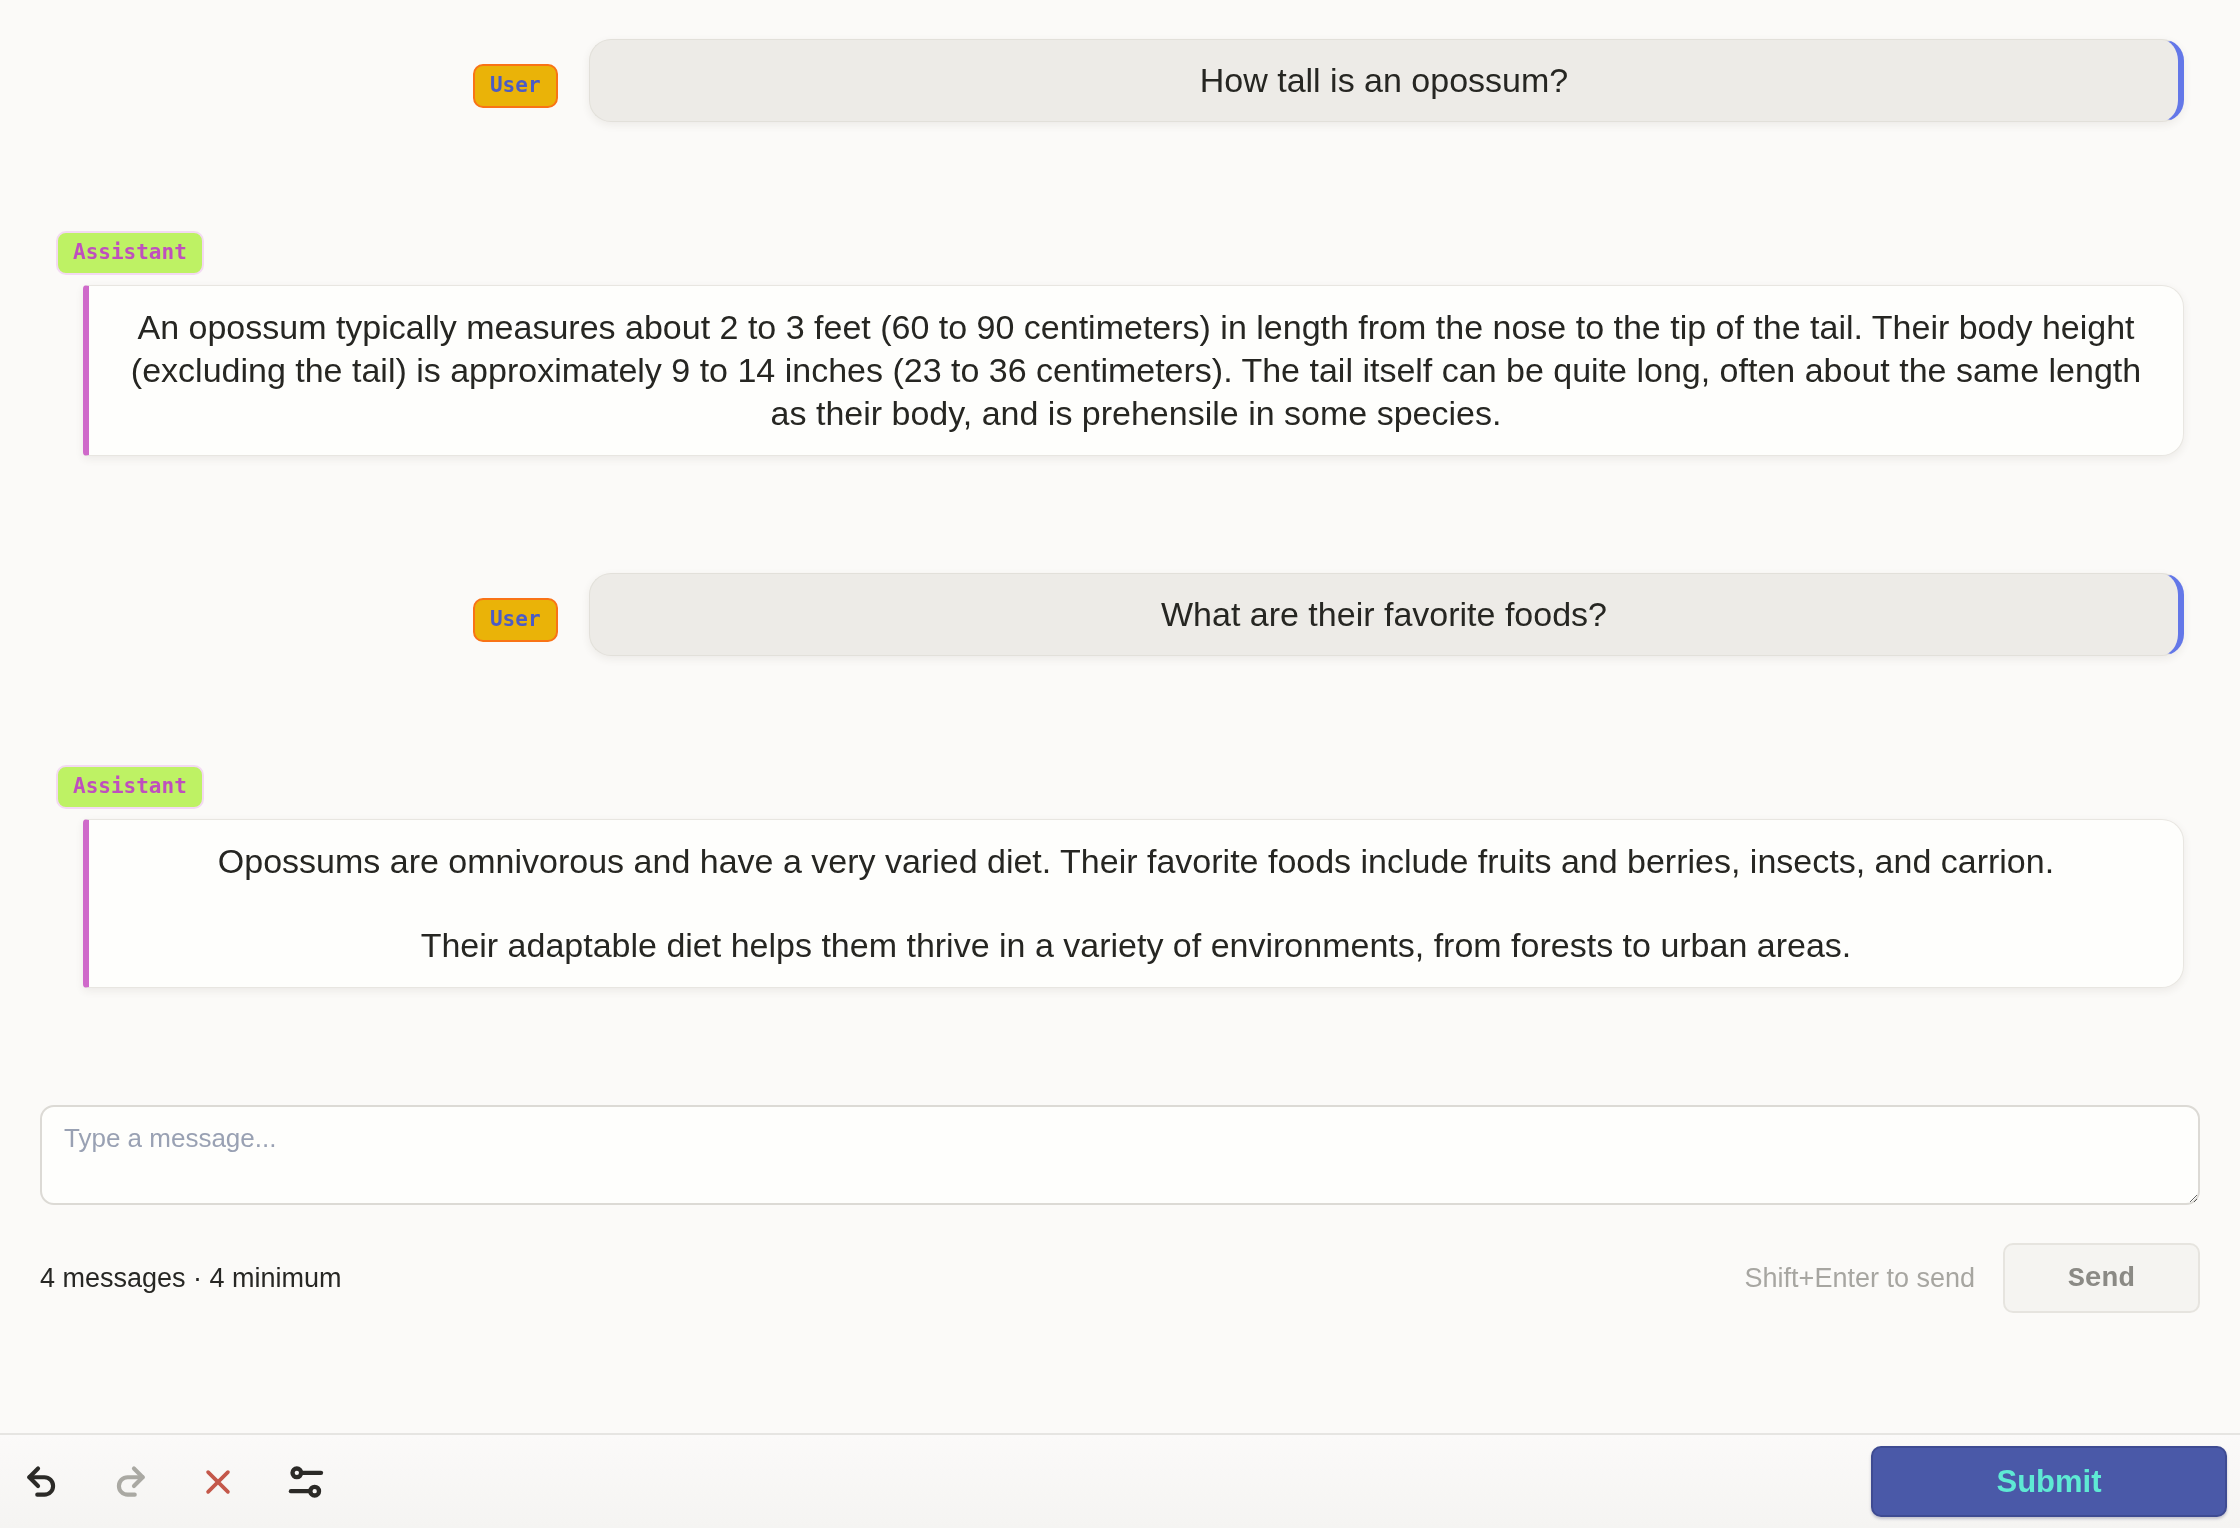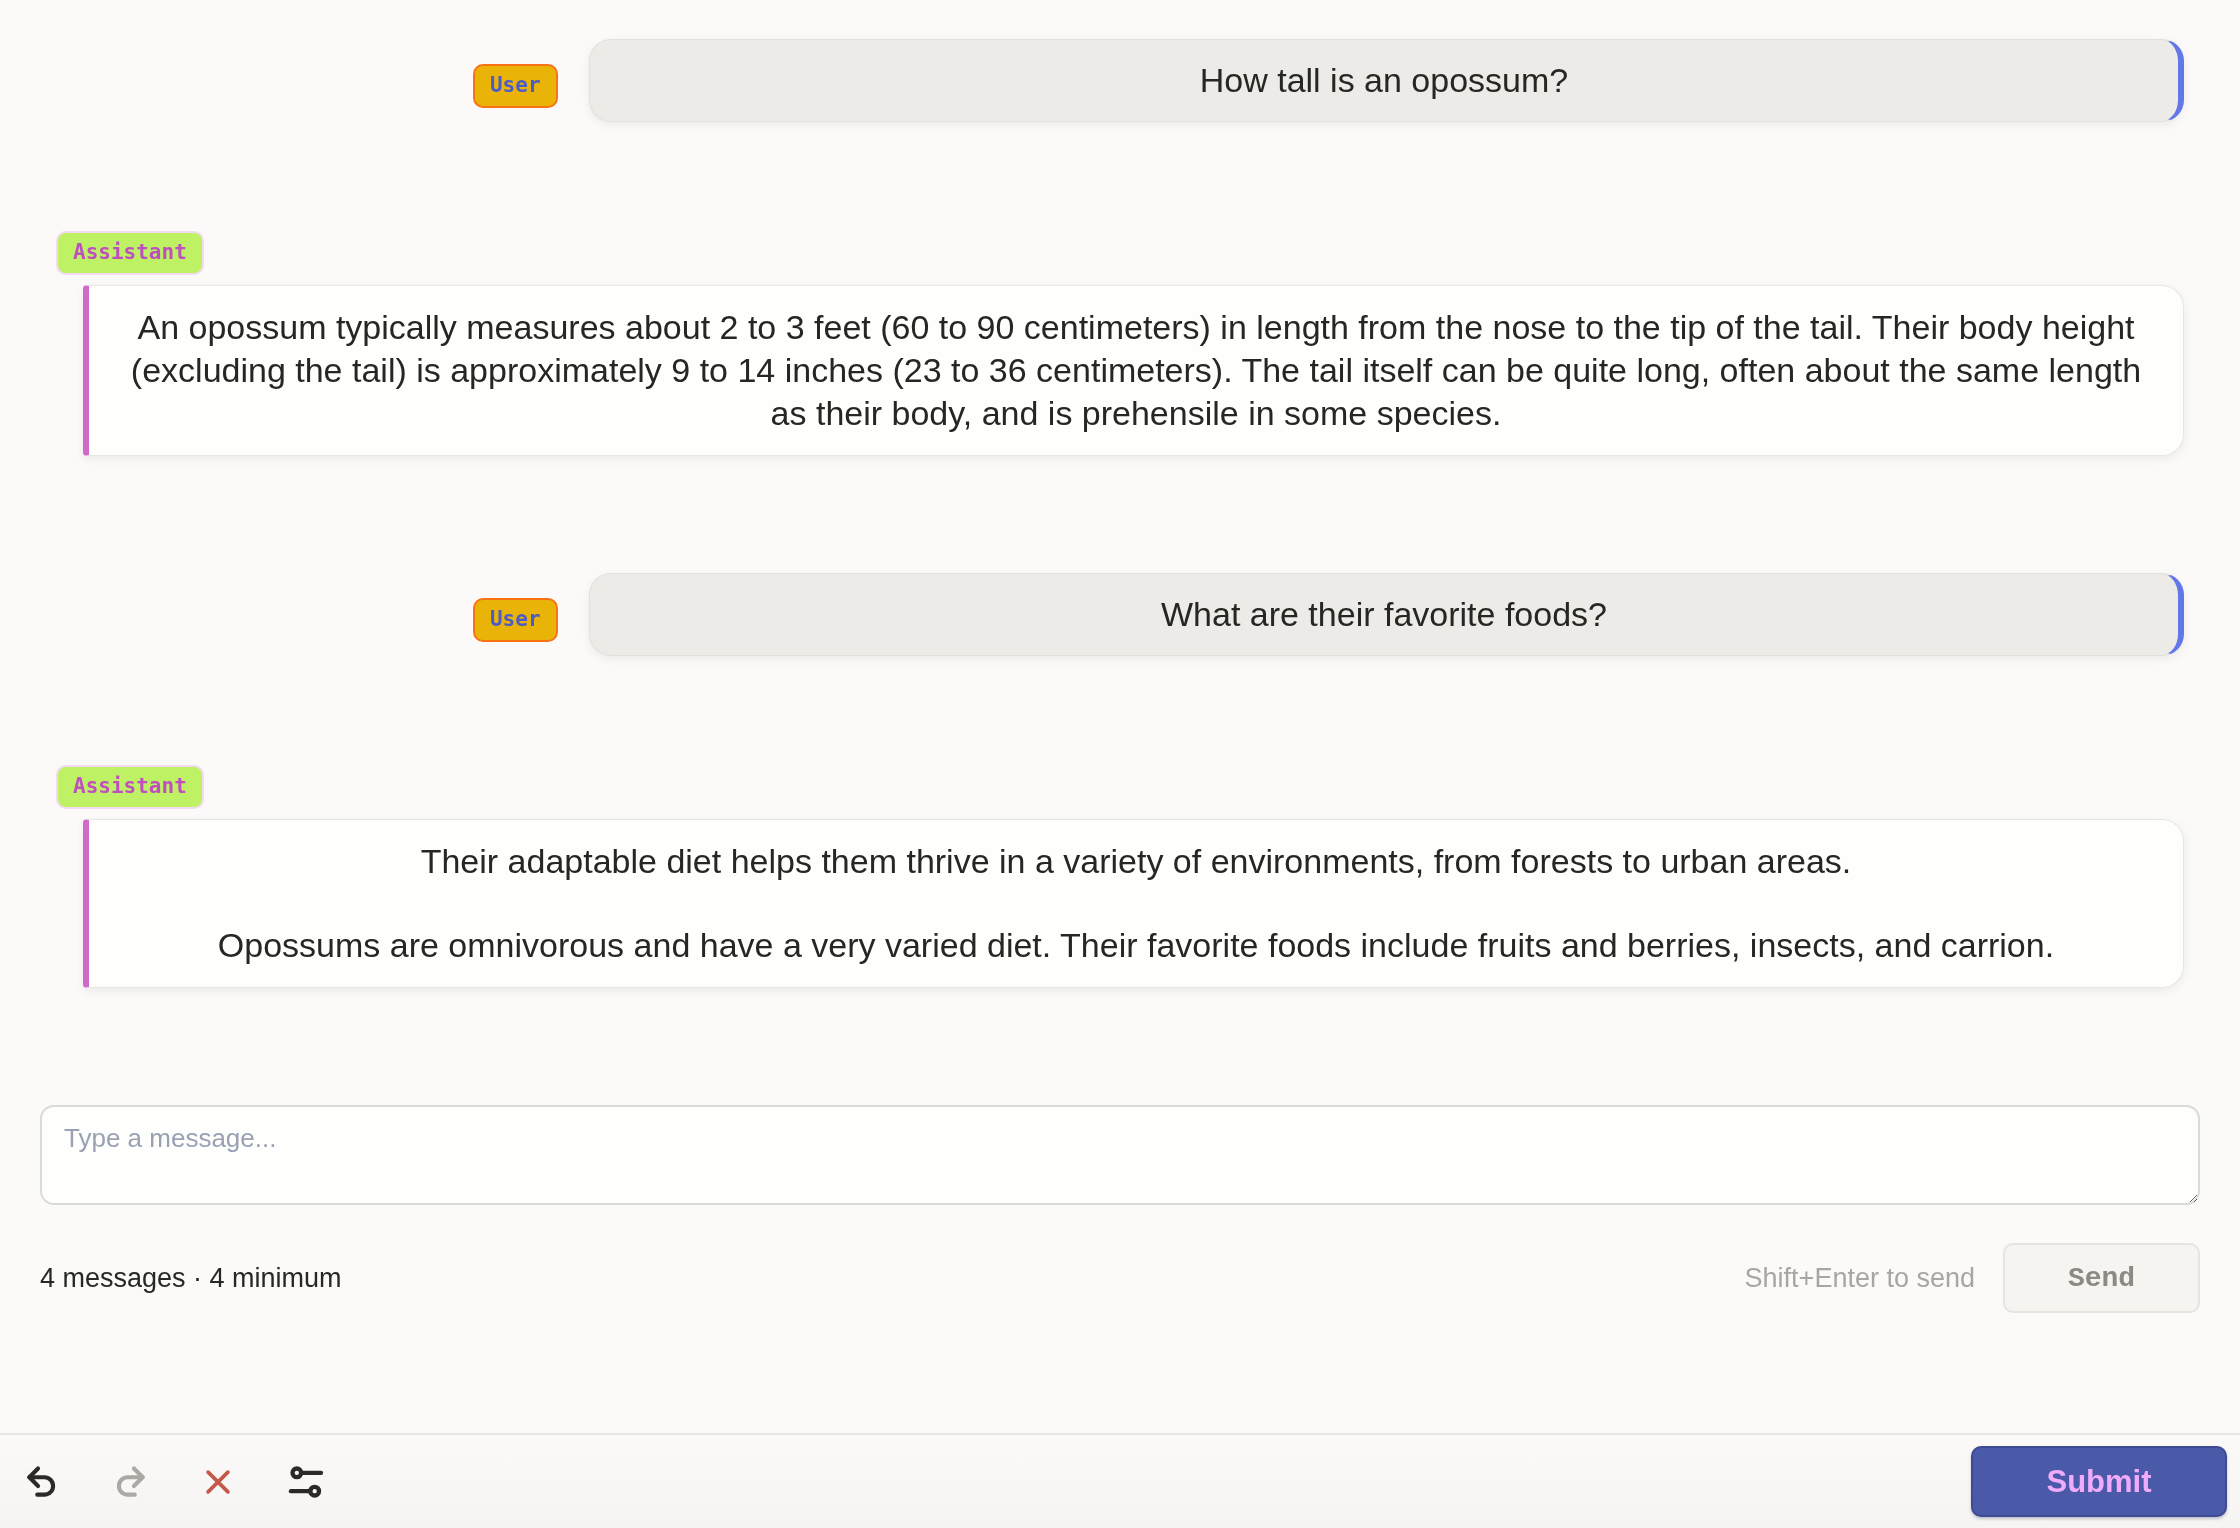--- a/index.html
+++ b/index.html
@@ -115,26 +115,26 @@
   }
   .tool-btn {
     width:44px; height:44px;
     display:flex; align-items:center; justify-content:center;
     background:none; border:none; cursor:pointer;
     margin-right:44px;
   }
   .tool-btn svg { display:block; }
   .submit-button {
     margin-left:auto;
-    width:256px;
+    width:356px;
     height:71px;
     background:#4a59a8;
     border:2px solid #3e4b92;
     border-radius:10px;
-    color:#f0abfc;
+    color:#5eead4;
     font-family:"Liberation Sans", sans-serif;
     font-weight:bold;
     font-size:31px;
     cursor:pointer;
     box-shadow:0 2px 3px rgba(40,45,90,0.25);
   }
 </style>
 </head>
 <body>
 
@@ -158,22 +158,22 @@
     <div class="msg-group user gap-107">
       <span class="badge user">User</span>
       <div class="bubble user">
         <span>What are their favorite foods?</span>
       </div>
     </div>
 
     <div class="msg-group assistant gap-109">
       <span class="badge assistant">Assistant</span>
       <div class="bubble assistant">
+        <p>Opossums are omnivorous and have a very varied diet. Their favorite foods include fruits and berries, insects, and carrion.</p>
         <p>Their adaptable diet helps them thrive in a variety of environments, from forests to urban areas.</p>
-        <p>Opossums are omnivorous and have a very varied diet. Their favorite foods include fruits and berries, insects, and carrion.</p>
       </div>
     </div>
   </div>
 
   <div class="composer">
     <textarea placeholder="Type a message..." style=""></textarea>
     <div class="status-row">
       <span class="status-text">4 messages · 4 minimum</span>
       <span class="send-hint">Shift+Enter to send</span>
       <button class="send-button">Send</button>

